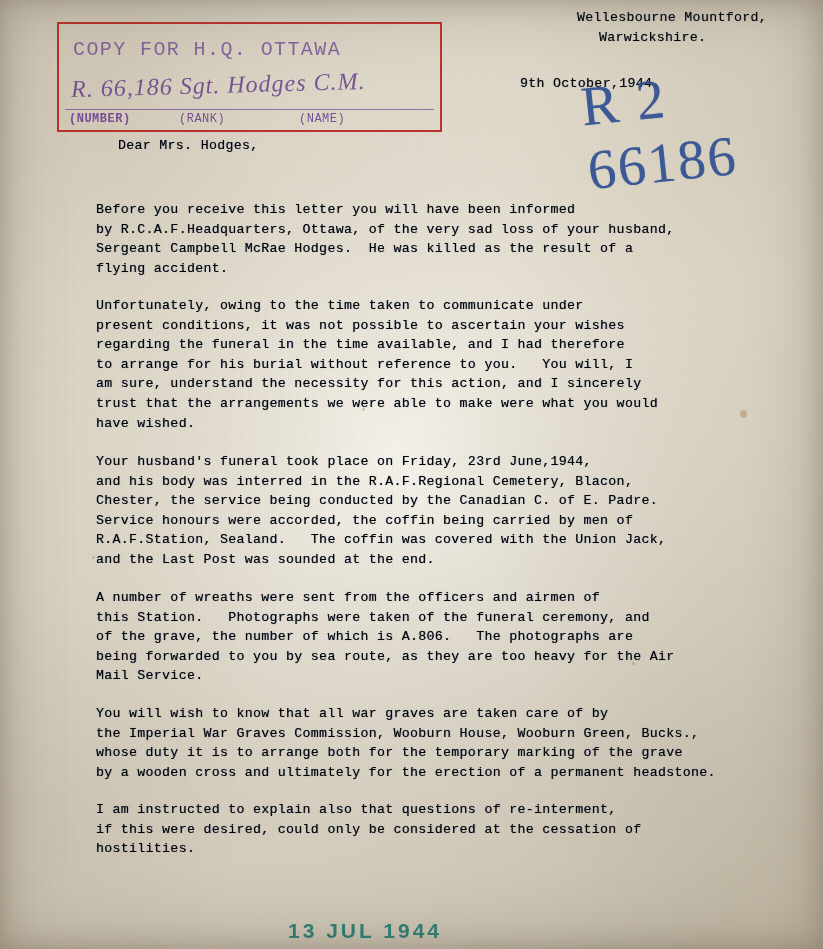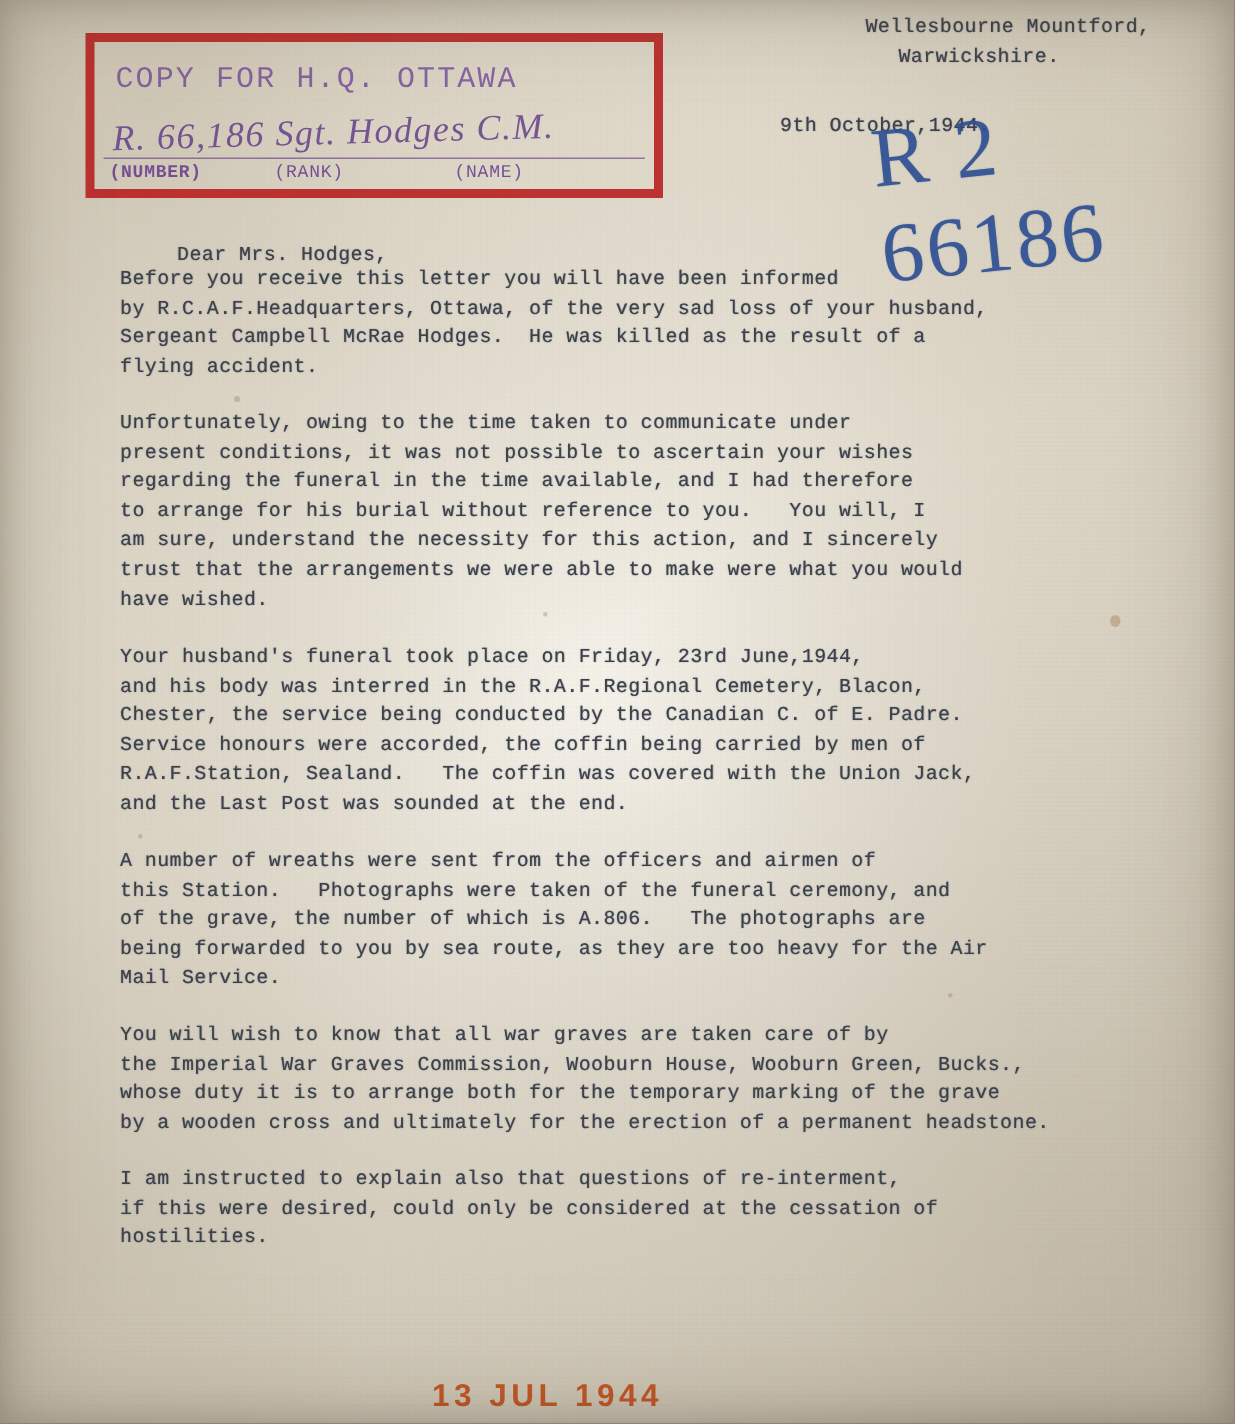--- a/index.html
+++ b/index.html
@@ -38,44 +38,44 @@
   }
   #vignette {
     position: absolute;
     inset: 0;
     box-shadow: inset 0 0 70px rgba(90,78,58,0.35), inset 0 0 22px rgba(70,60,45,0.25);
     pointer-events: none;
   }
   
   .typed {
     position: absolute;
-    color: #404040;
+    color: #000000;
     font-size: 13.2px;
     line-height: 19.6px;
     letter-spacing: .35px;
     white-space: pre;
     text-shadow: 0 0 1px rgba(47,79,134,0.55), .4px .3px 0 rgba(40,66,115,0.30);
   }
   .typed.block { white-space: pre-wrap; }
   #addr {
     right: 56px;
     top: 8px;
     text-align: left;
   }
   #date { left: 520px; top: 74px; }
-  #salutation { left: 118px; top: 136px; margin-top: 24px; }
-  .para { left: 80px; width: 690px; }
+  #salutation { left: 118px; top: 136px; }
+  .para { left: 96px; width: 690px; margin-top: 24px; }
   
   #stamp {
     position: absolute;
     left: 57px;
     top: 22px;
     width: 385px;
     height: 110px;
-    border: 6px solid #b91c1c;
+    border: 2px solid #b91c1c;
     box-sizing: border-box;
     color: #6a3d8f;
     opacity: .88;
   }
   #stamp .inner {
     position: absolute;
     inset: 3px;
     border: 0;
   }
   #stamp-title {
@@ -136,21 +136,21 @@
   }
   
   #datestamp {
     position: absolute;
     left: 288px;
     bottom: 6px;
     font-family: "Liberation Sans", sans-serif;
     font-weight: bold;
     font-size: 21px;
     letter-spacing: 3px;
-    color: #c2410c;
+    color: #0f766e;
     opacity: .85;
   }
   
   .speck {
     position: absolute;
     border-radius: 50%;
     background: rgba(150,120,80,0.35);
     pointer-events: none;
   }
   .speck.big { background: rgba(168,120,70,0.40); }

